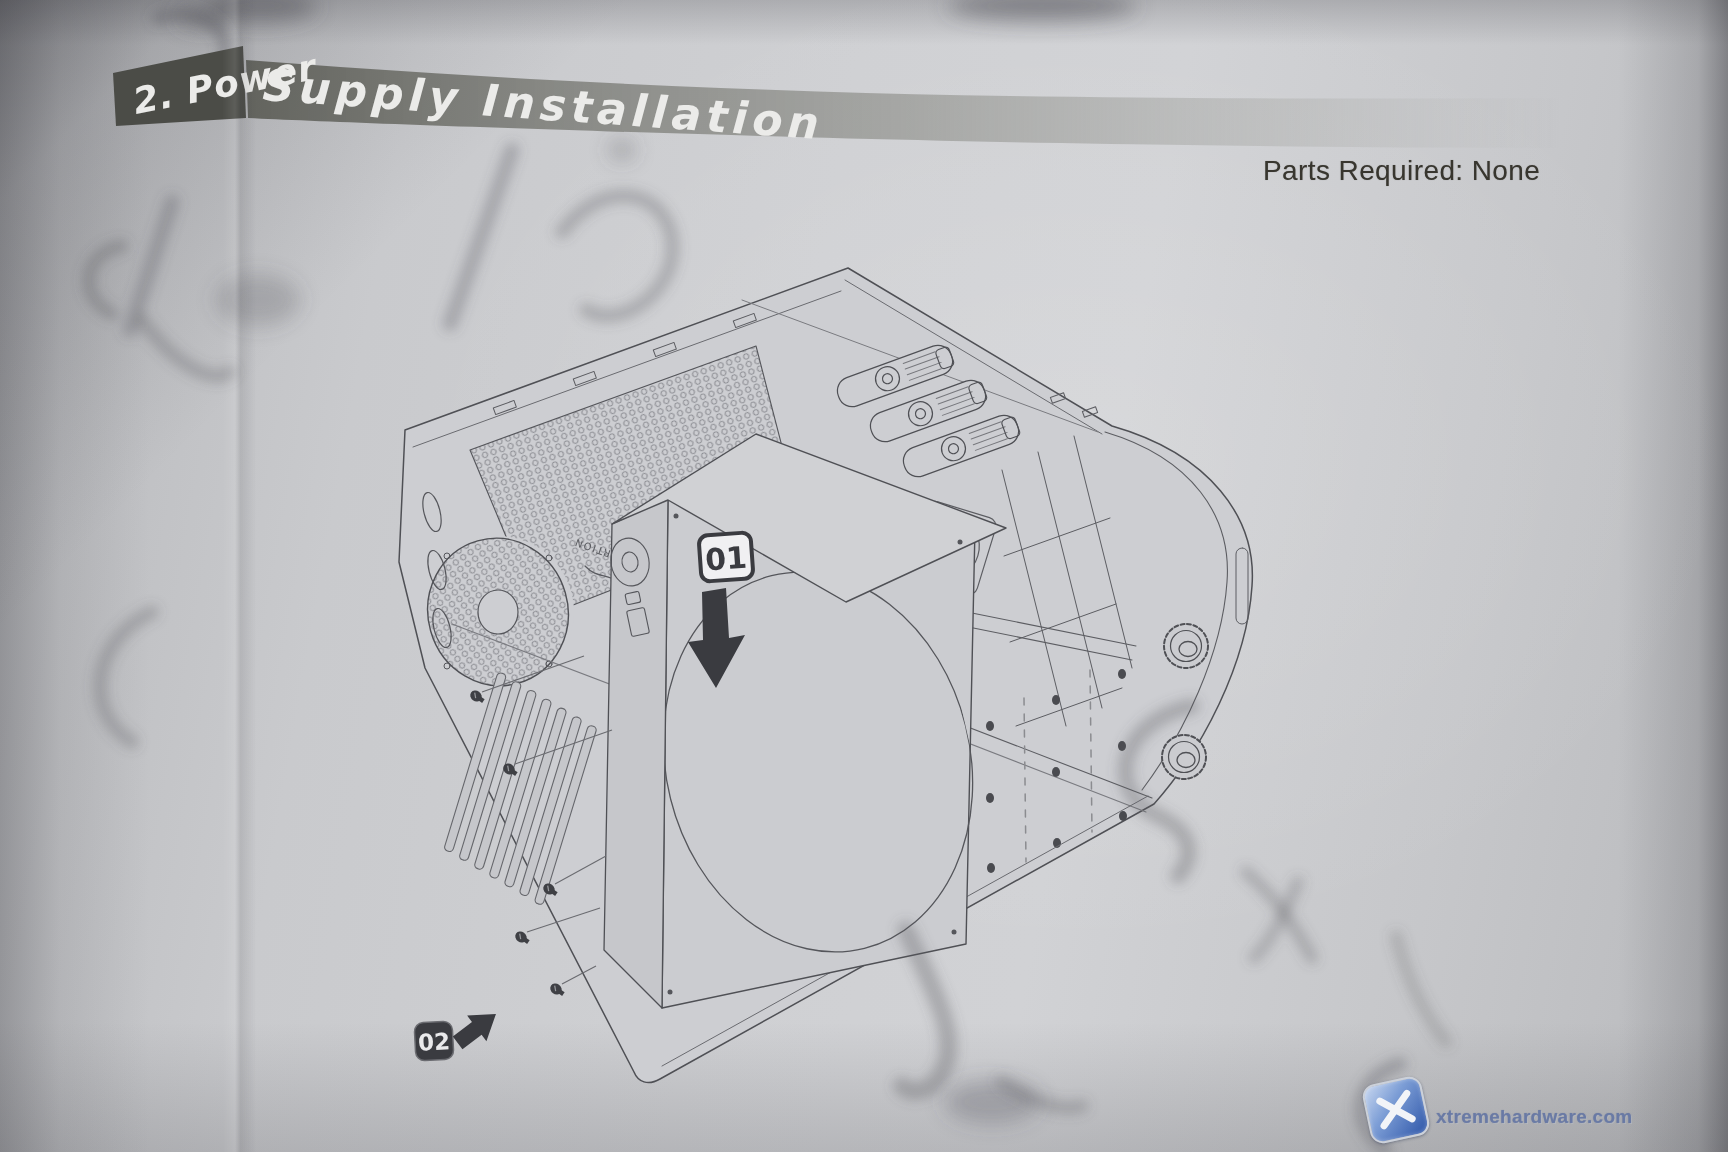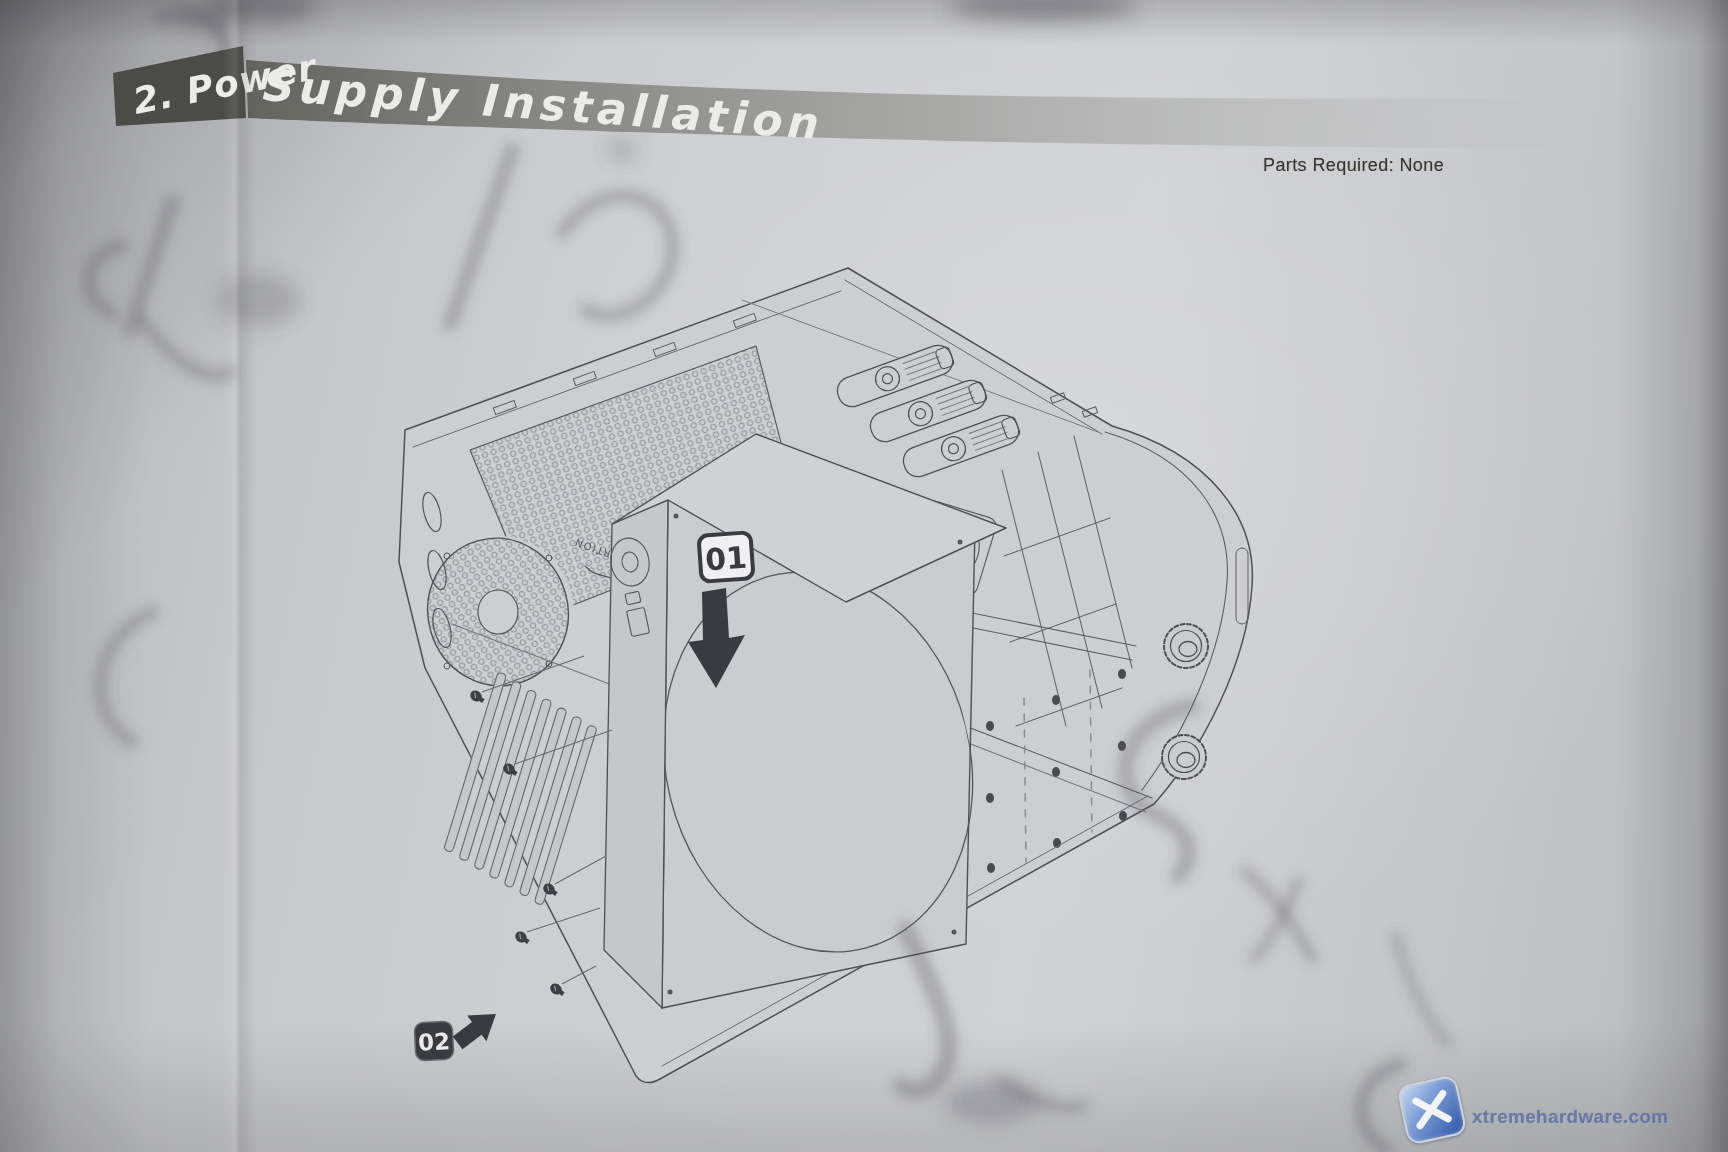--- a/index.html
+++ b/index.html
@@ -15,24 +15,24 @@
       linear-gradient(to top, rgba(60,60,66,.18) 0, rgba(60,60,66,0) 130px),
       linear-gradient(100deg, #b7b8bb 0%, #c9cacd 22%, #cfd0d3 45%, #d1d2d5 62%, #c6c7ca 82%, #b9babd 100%);
   }
   .crease{
     position:absolute;left:222px;top:0;width:34px;height:100%;pointer-events:none;
     background:linear-gradient(to right, rgba(255,255,255,0), rgba(255,255,255,.10) 38%, rgba(80,80,86,.15) 55%, rgba(80,80,86,0));
   }
   svg{position:absolute;left:0;top:0;}
   .parts-required{
     position:absolute;left:1263px;top:155px;
-    font-size:18px;letter-spacing:.4px;color:#38362f;
+    font-size:28px;letter-spacing:.4px;color:#38362f;
     text-shadow:0 0 1px rgba(56,54,47,.35);
   }
-  .watermark{position:absolute;left:1402px;top:1080px;display:flex;align-items:center;text-align:center;}
+  .watermark{position:absolute;left:1366px;top:1080px;display:flex;align-items:center;text-align:center;}
   .wm-icon{
     position:relative;width:56px;height:56px;border-radius:13px;
     transform:rotate(-12deg);
     background:linear-gradient(135deg,#c9d8f0 0%,#7d9ed6 40%,#2d55a8 100%);
     border:2px solid #ccd1da;
     box-shadow:0 1px 3px rgba(40,50,80,.45), inset 0 0 4px rgba(255,255,255,.35);
   }
   .wm-icon svg{position:absolute;left:0;top:0;}
   .wm-text{
     margin-left:10px;margin-top:14px;

